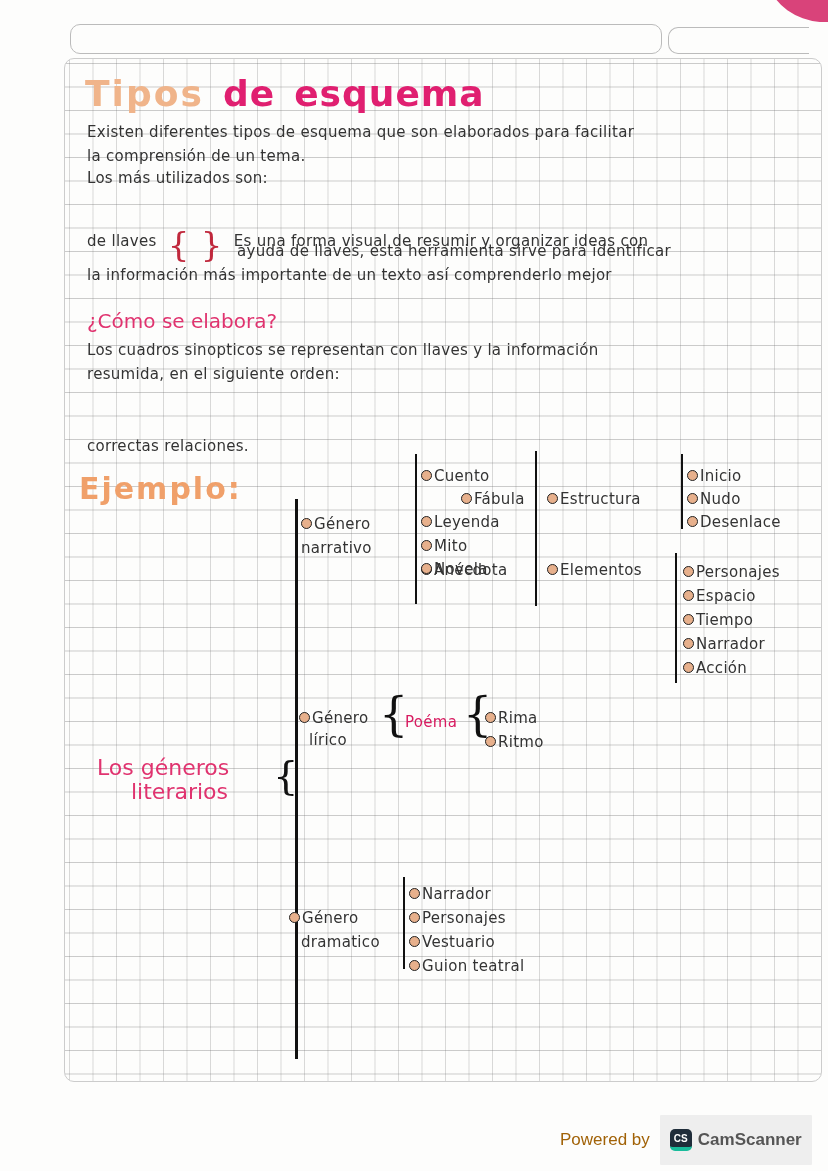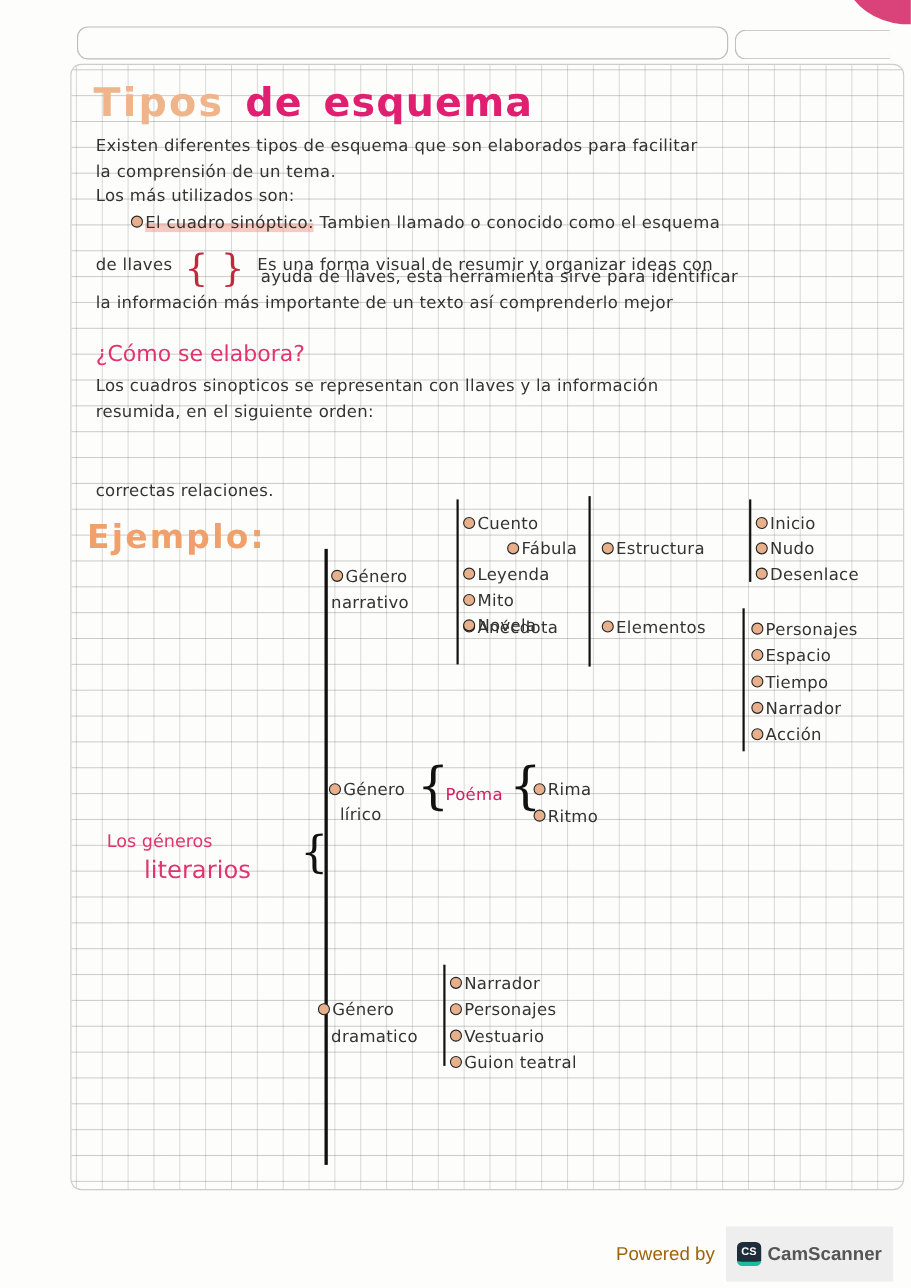--- a/index.html
+++ b/index.html
@@ -76,40 +76,36 @@
   <div class="abs" style="left:20px; top:14px;">
     <span class="title-a">Tipos</span>
     <span class="title-b" style="margin-left:14px;">de</span>
     <span class="title-b" style="margin-left:14px;">esquema</span>
   </div>
 
   <div class="abs hand" style="left:22px; top:64px;">Existen diferentes tipos de esquema que son elaborados para facilitar</div>
   <div class="abs hand" style="left:22px; top:88px;">la comprensión de un tema.</div>
   <div class="abs hand" style="left:22px; top:110px;">Los más utilizados son:</div>
 
-  <div class="abs hand" style="left:54px; top:134px;">
-    <span class="dot"></span><span class="hl">El cuadro sinóptico:</span>
-    <span>Tambien llamado o conocido como el esquema</span>
-  </div>
   <div class="abs hand" style="left:22px; top:158px;">
     <span>de llaves</span>
     <span class="brace brace-red" style="position:relative; font-size:34px; top:10px; margin:0 6px;">{ }</span>
     <span>Es una forma visual de resumir y organizar ideas con</span>
   </div>
   <div class="abs hand" style="left:172px; top:183px;">ayuda de llaves, esta herramienta sirve para identificar</div>
   <div class="abs hand" style="left:22px; top:207px;">la información más importante de un texto así comprenderlo mejor</div>
 
   <div class="abs subhead" style="left:22px; top:250px;">¿Cómo se elabora?</div>
   <div class="abs hand" style="left:22px; top:282px;">Los cuadros sinopticos se representan con llaves y la información</div>
   <div class="abs hand" style="left:22px; top:306px;">resumida, en el siguiente orden:</div>
   <div class="abs hand" style="left:22px; top:378px;">correctas relaciones.</div>
 
   <div class="abs ejemplo" style="left:14px; top:412px;">Ejemplo:</div>
 
-  <div class="abs subhead" style="left:32px; top:696px; font-size:16px;">Los géneros</div>
+  <div class="abs subhead" style="left:32px; top:696px; font-size:22px;">Los géneros</div>
   <div class="abs subhead" style="left:66px; top:720px; font-size:22px;">literarios</div>
   <div class="vline" style="left:230px; top:440px; height:560px;"></div>
   <div class="brace" style="left:208px; top:696px; font-size:40px;">{</div>
 
   <div class="abs hand" style="left:236px; top:456px;">
     <span class="dot"></span><span>Género</span>
   </div>
   <div class="abs hand" style="left:236px; top:480px;">narrativo</div>
   <div class="vline" style="left:350px; top:395px; height:150px; width:2px;"></div>
 

